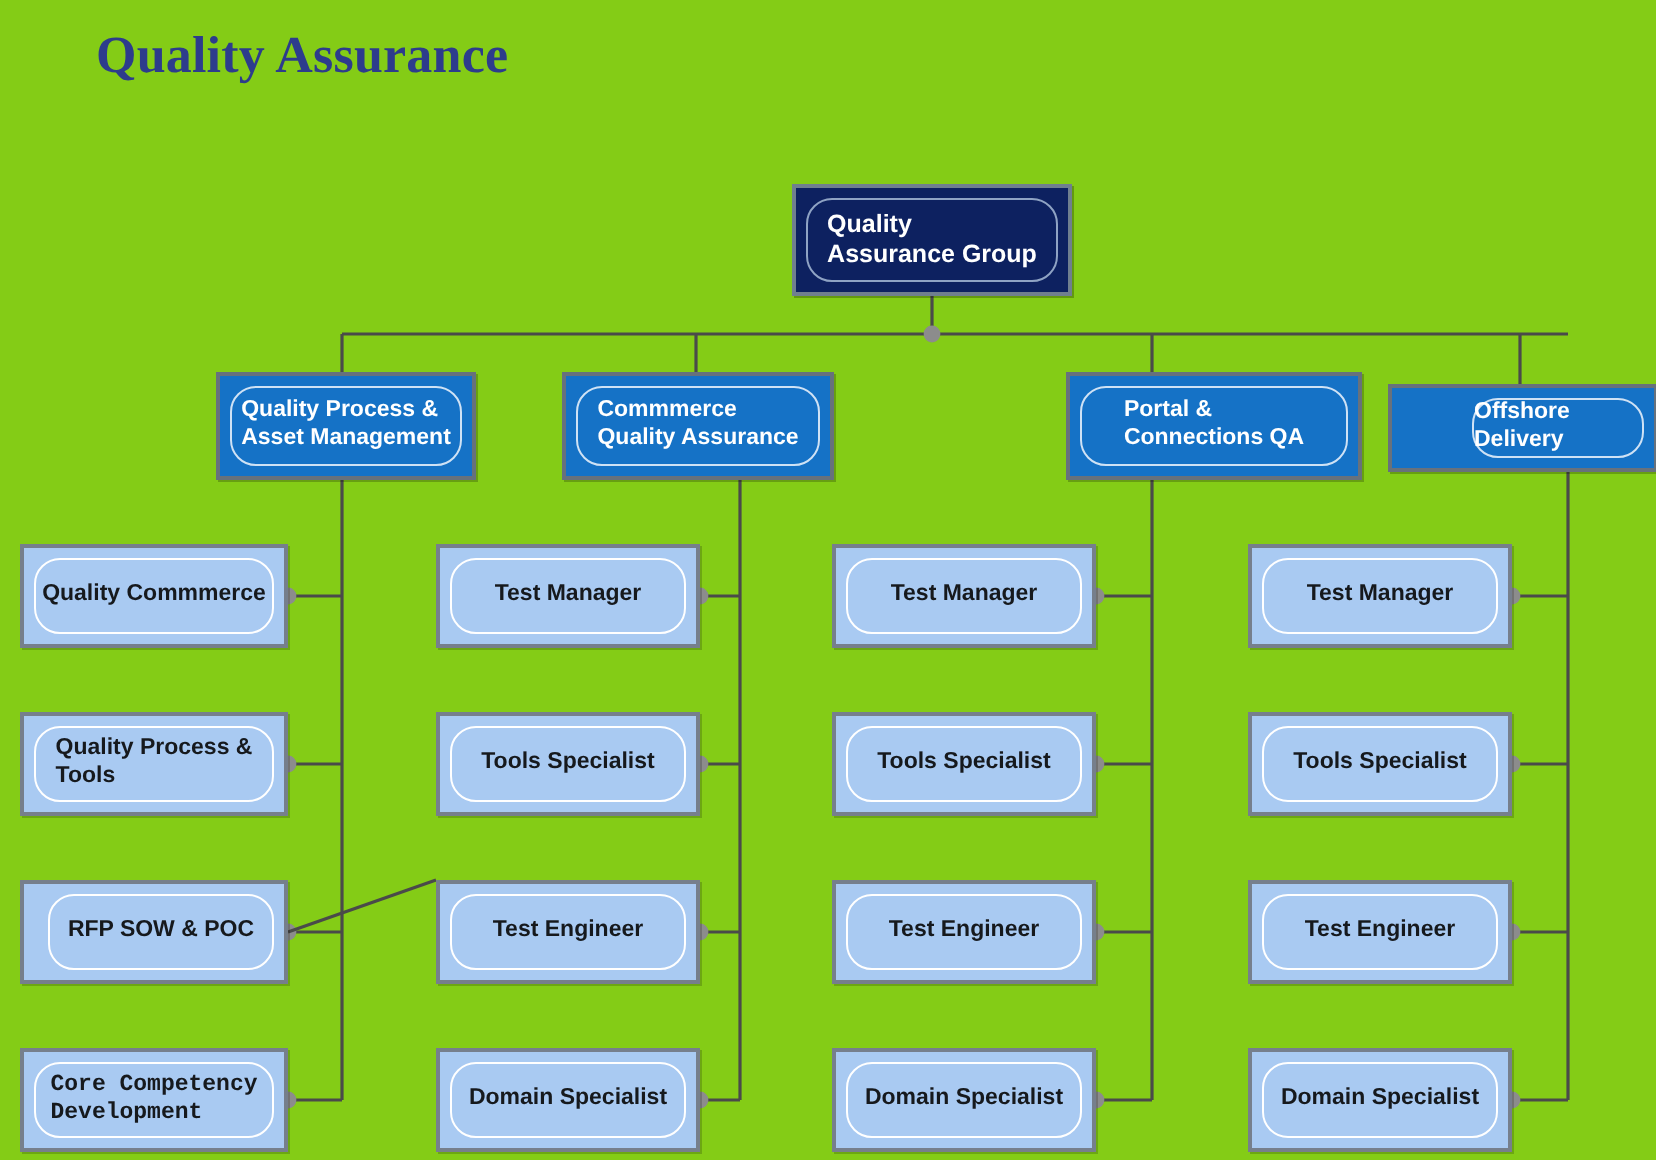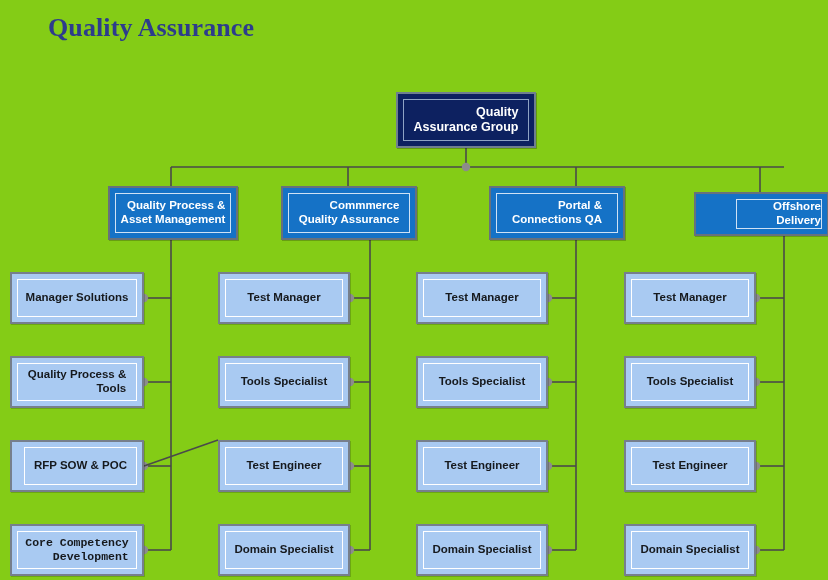--- a/index.html
+++ b/index.html
@@ -59,23 +59,24 @@
     text-align: center;
     padding: 5px;
   }
   .node .inner {
     box-sizing: border-box;
     width: 100%;
     height: 100%;
     display: flex;
     align-items: center;
     justify-content: center;
-    text-align: right;
+    text-align: left;
     line-height: 1.18;
     white-space: pre-line;
+    border-radius: 13px;
   }
 
   
   .node.root {
     background: #0d2160;
     border: 2px solid #6f7f8f;
     box-shadow: 1px 1px 0 rgba(0,0,0,0.25);
   }
   .node.root .inner {
     border: 1px solid #8fa3c4;
@@ -170,29 +171,29 @@
 Assurance Group</div>
       </div>
       <div class="node division" style="left: 108px; top: 186px; width: 130px; height: 54px;">
         <div class="inner">Quality Process &amp;
 Asset Management</div>
       </div>
       <div class="node division" style="left: 281px; top: 186px; width: 136px; height: 54px;">
         <div class="inner">Commmerce
 Quality Assurance</div>
       </div>
-      <div class="node division" style="left: 489px; top: 186px; width: 136px; height: 54px;">
+      <div class="node division" style="left: 533px; top: 186px; width: 148px; height: 54px;">
         <div class="inner">Portal &amp;
 Connections QA</div>
       </div>
       <div class="node division" style="left: 694px; top: 192px; width: 135px; height: 44px; padding-left: 40px;">
         <div class="inner">Offshore Delivery</div>
       </div>
       <div class="node leaf" style="left: 10px; top: 272px; width: 134px; height: 52px;">
-        <div class="inner">Manager Solutions</div>
+        <div class="inner">Quality Commmerce</div>
       </div>
       <div class="node leaf" style="left: 10px; top: 356px; width: 134px; height: 52px;">
         <div class="inner">Quality Process &amp;
 Tools</div>
       </div>
       <div class="node leaf" style="left: 10px; top: 440px; width: 134px; height: 52px; padding-left: 12px;">
         <div class="inner">RFP SOW &amp; POC</div>
       </div>
       <div class="node leaf" style="left: 10px; top: 524px; width: 134px; height: 52px; font-family: Liberation Mono, monospace;">
         <div class="inner">Core Competency

